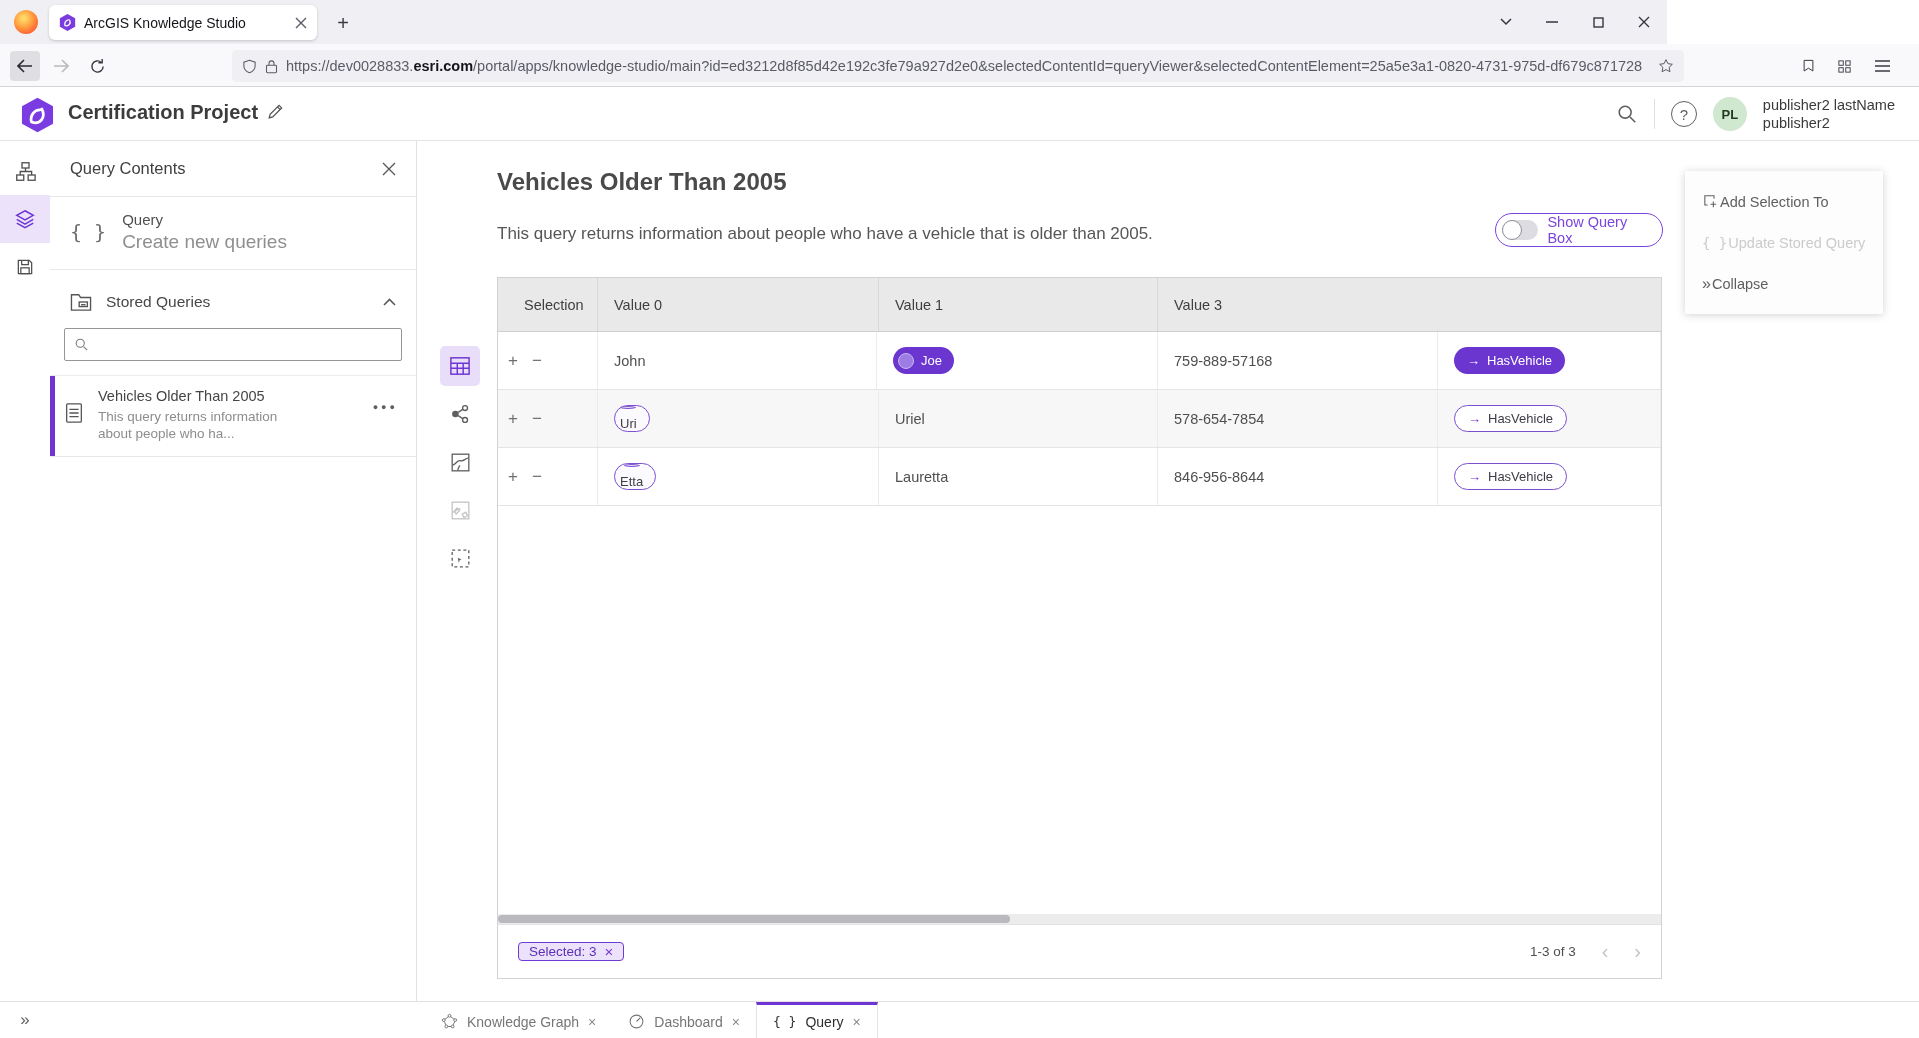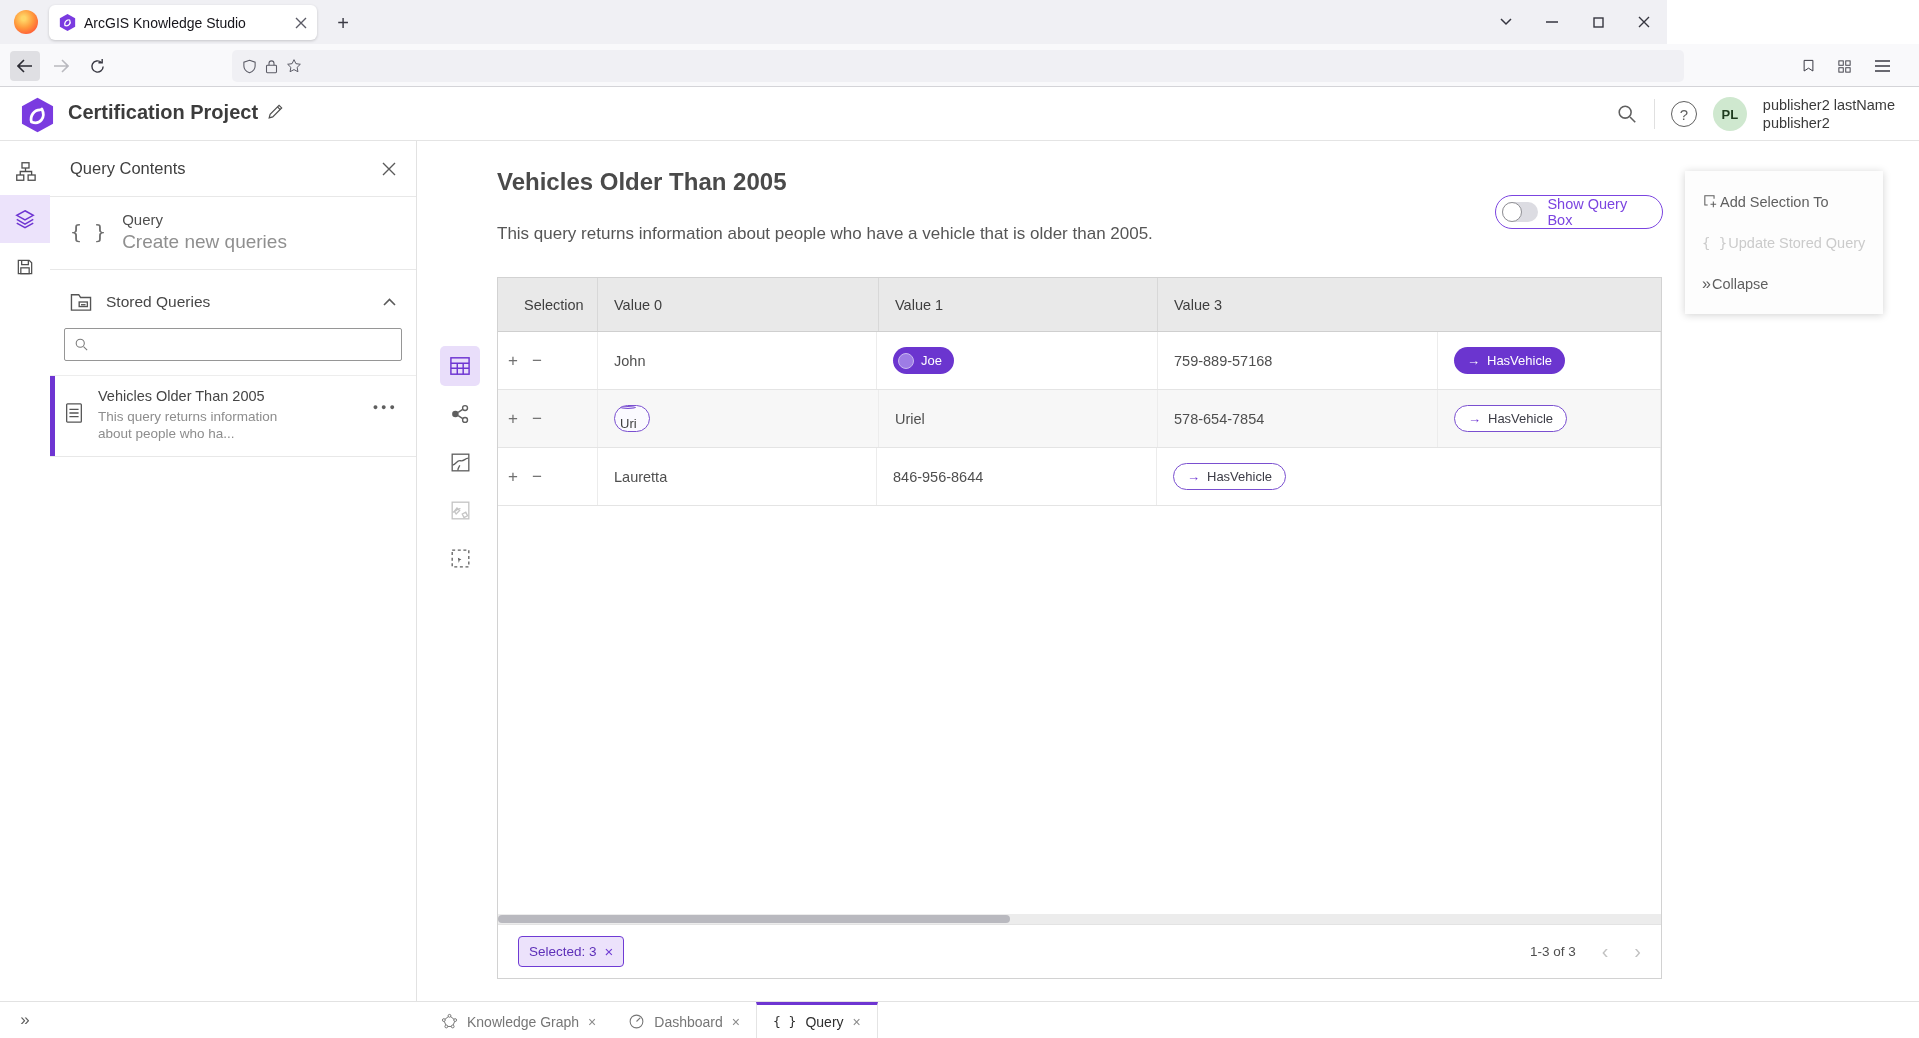--- a/index.html
+++ b/index.html
@@ -59,21 +59,21 @@
   .searchbox input { border:none; outline:none; flex:1; font-size:14px; background:transparent; }
   .sq-item { position:relative; display:flex; gap:14px; padding:12px 20px 14px 14px; border-top:1px solid #ededed; border-bottom:1px solid #e8e8e8; }
   .sq-item .selbar { position:absolute; left:0; top:0; bottom:0; width:5px; background:#6e35d2; }
   .sq-item .tt { font-size:14.5px; color:#454545; }
   .sq-item .dd { font-size:13.5px; color:#8d8d8d; line-height:17px; margin-top:4px; width:205px; }
   .dots { position:absolute; right:18px; top:26px; color:#5f5f5f; font-size:9px; letter-spacing:3px; }
 
   
   .main-title { position:absolute; left:497px; top:168px; font-size:24px; font-weight:600; color:#4a4a4a; }
   .main-desc { position:absolute; left:497px; top:224px; font-size:17px; color:#565656; }
-  .toggle-pill { position:absolute; left:1495px; top:195px; width:168px; height:34px; border:1px solid #7b44e0; border-radius:17px;
+  .toggle-pill { position:absolute; left:1495px; top:213px; width:168px; height:34px; border:1px solid #7b44e0; border-radius:17px;
     display:flex; align-items:center; padding:0 13px 0 6px; gap:9px; }
   .switch { width:39px; height:20px; border-radius:10px; background:#dcdce2; position:relative; }
   .switch .knob { position:absolute; left:0; top:0; width:20px; height:20px; border-radius:50%; background:#fff; border:1.5px solid #8f8f94; }
   .toggle-pill .lbl { font-size:14.5px; color:#7b44e0; }
 
   .tool-strip { position:absolute; left:440px; top:346px; width:40px; }
   .tool { width:40px; height:40px; margin-bottom:8px; border-radius:5px; display:flex; align-items:center; justify-content:center; color:#5f5f5f; }
   .tool.active { background:#e9defa; color:#6e35d2; }
   .tool.dim { color:#c4c4c4; }
 
@@ -92,21 +92,21 @@
   .pill.line { background:#fbfaff; border:1px solid #7a4fd0; color:#3f3f3f;flex-direction:column; }
   .pill.line .dotc { width:16px; height:16px; border-radius:50%; background:#eee7fb; border:1.5px solid #7a4fd0; }
   .rpill { height:27px; border-radius:14px; display:inline-flex; align-items:center; gap:7px; padding:0 13px; font-size:13px; }
   .rpill.solid { background:#6b35cf; color:#fff; }
   .rpill.line { background:#fff; border:1px solid #7a4fd0; color:#3c3c46; }
   .rpill.line .arr { color:#6e35d2; }
   .spacer { flex:1; }
   .hscroll { height:10px; background:#ececec; position:relative; }
   .hscroll .thumb { position:absolute; left:0; top:1px; height:8px; width:44%; background:#b9b9bf; border-radius:4px; }
   .cfoot { height:54px; border-top:1px solid #e3e3e3; display:flex; align-items:center; padding:0 20px; }
-  .chip { display:inline-flex; align-items:center; gap:8px; height:31px; padding:0 10px; background:#ece2fb;
+  .chip { display:inline-flex; align-items:center; gap:8px; height:19px; padding:0 10px; background:#ece2fb;
     border:1px solid #6f3bd4; border-radius:4px; color:#5d2fb8; font-size:13.5px; }
   .chip .x { color:#6f3bd4; font-size:15px; }
   .pager { margin-left:auto; display:flex; align-items:center; gap:26px; }
   .pager .pg { font-size:13.5px; color:#4f4f4f; }
   .pager .nav { color:#c2c2c2; font-size:20px; }
 
   
   .ctx-menu { position:absolute; left:1685px; top:171px; width:198px; height:143px; background:#fdfdfd;
     box-shadow:0 1px 8px rgba(0,0,0,.18); padding:10px 0; }
   .ctx-item { height:41px; display:flex; align-items:center; gap:1px; padding:0 17px; font-size:14.5px; color:#5f5f5f; }
@@ -179,20 +179,21 @@
       </svg>
     </div>
   <div class="urlbar">
     <svg width="15" height="17" viewBox="0 0 24 24">
       <path d="M12 2l9 3v6c0 6-4 9-9 11-5-2-9-5-9-11V5l9-3z" fill="none" stroke="#5b5b66" stroke-width="1.7"></path>
       </svg>
     <svg width="13" height="15" viewBox="0 0 20 24">
       <rect x="2" y="10" width="16" height="12" rx="1.5" fill="none" stroke="#5b5b66" stroke-width="1.7"></rect>
       <path d="M6 10V7a4 4 0 0 1 8 0v3" fill="none" stroke="#5b5b66" stroke-width="1.7"></path>
       </svg>
+    <span class="url-text"><span>https://dev0028833.</span><b>esri.com</b><span>/portal/apps/knowledge-studio/main?id=ed3212d8f85d42e192c3fe79a927d2e0&amp;selectedContentId=queryViewer&amp;selectedContentElement=25a5e3a1-0820-4731-975d-df679c871728</span></span>
     <svg width="16" height="16" viewBox="0 0 24 24">
       <path d="M12 2.5l2.9 6 6.6.9-4.8 4.6 1.2 6.6-5.9-3.2-5.9 3.2 1.2-6.6L2.5 9.4l6.6-.9 2.9-6z" fill="none" stroke="#5b5b66" stroke-width="1.5"></path>
       </svg>
   </div>
   <div class="navbtn" style="right:96px;">
     <svg width="15" height="16" viewBox="0 0 24 24">
         <path d="M5 3h14v17l-7-4.5L5 20z" fill="none" stroke="#3a3a44" stroke-width="1.6"></path>
       </svg>
     </div>
   <div class="navbtn" style="right:60px;">
@@ -398,20 +399,26 @@
       <span>HasVehicle</span>
         </span>
       </div>
   </div>
 
   <div class="trow">
     <div class="td c0 pm">
       <span>+</span>
       <span>−</span>
     </div>
+    <div class="td c1">
+        <span class="pill line">
+      <span class="dotc"></span>
+      <span>Etta</span>
+        </span>
+      </div>
     <div class="td c2">Lauretta</div>
     <div class="td c3">846-956-8644</div>
     <div class="td c4">
         <span class="rpill line">
       <span class="arr">→</span>
       <span>HasVehicle</span>
         </span>
       </div>
   </div>
 

